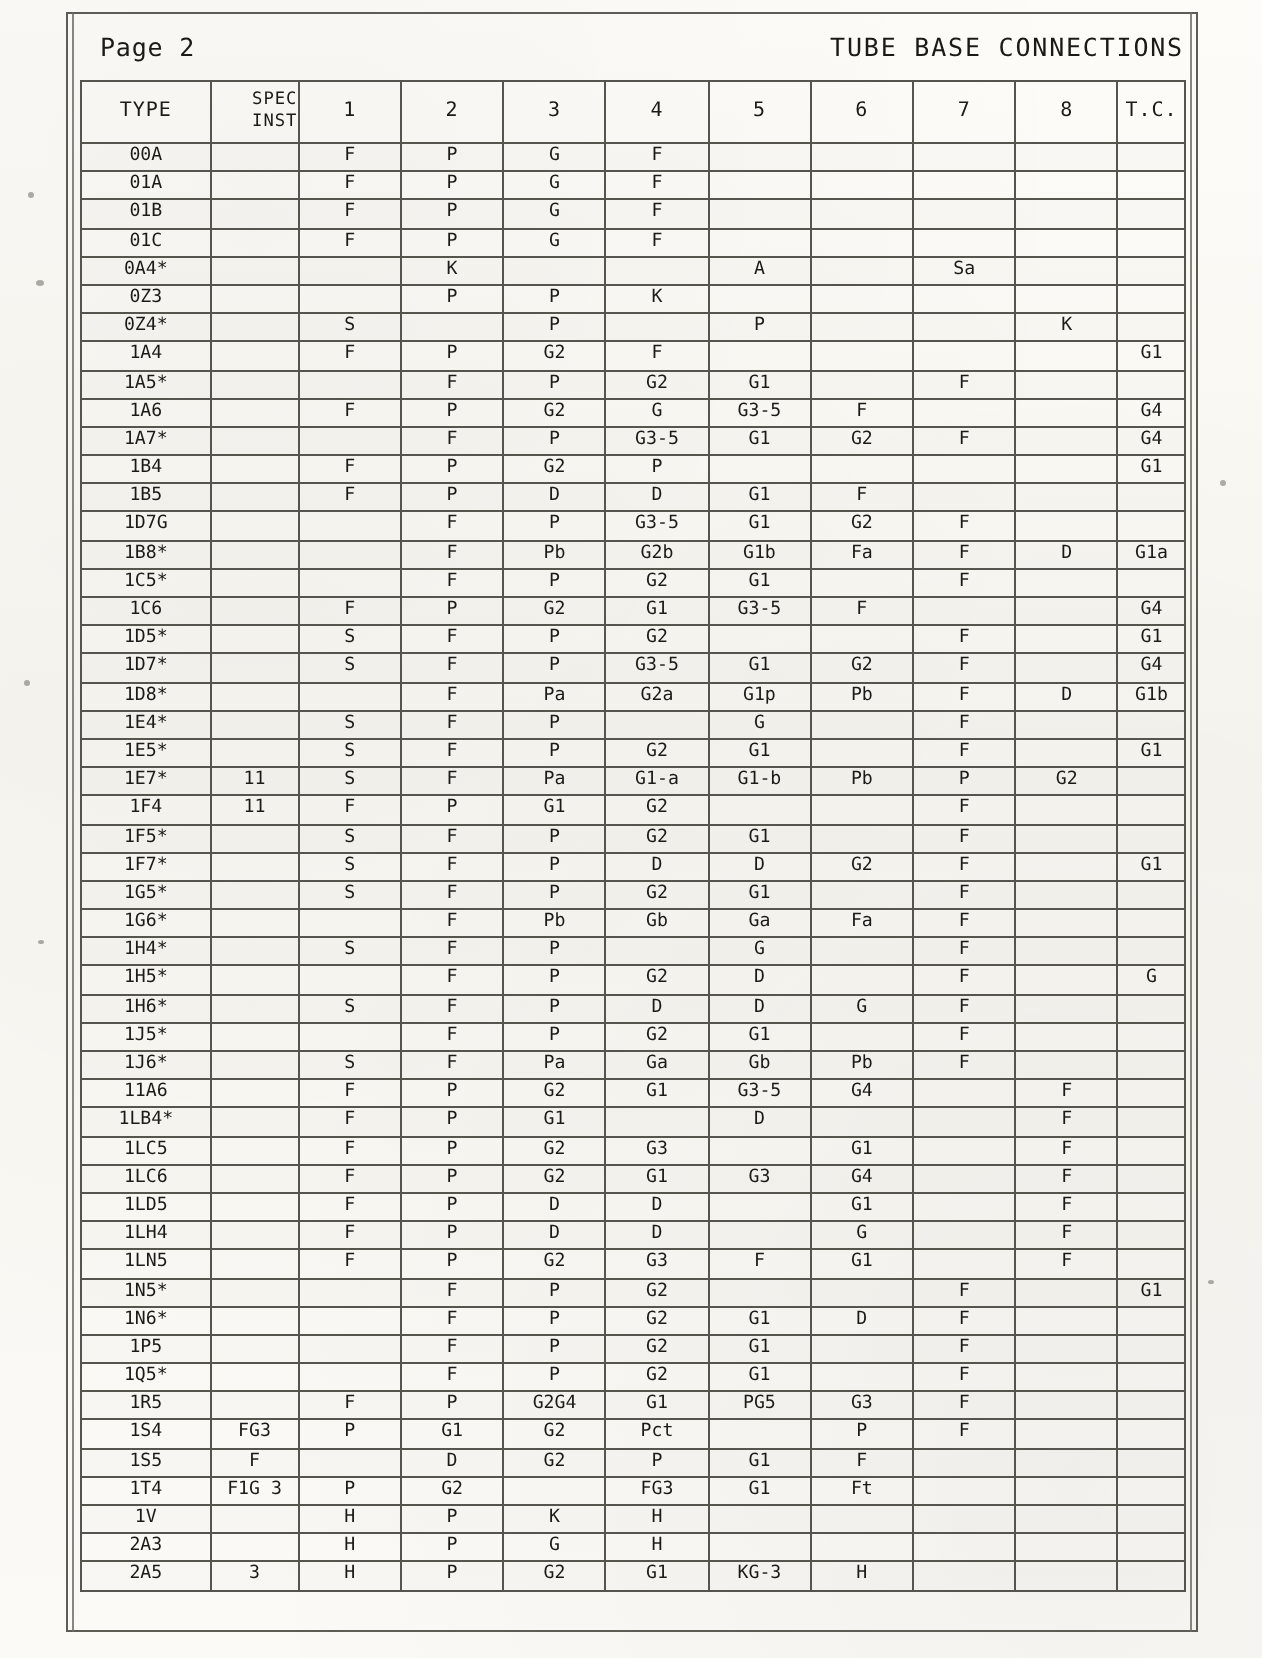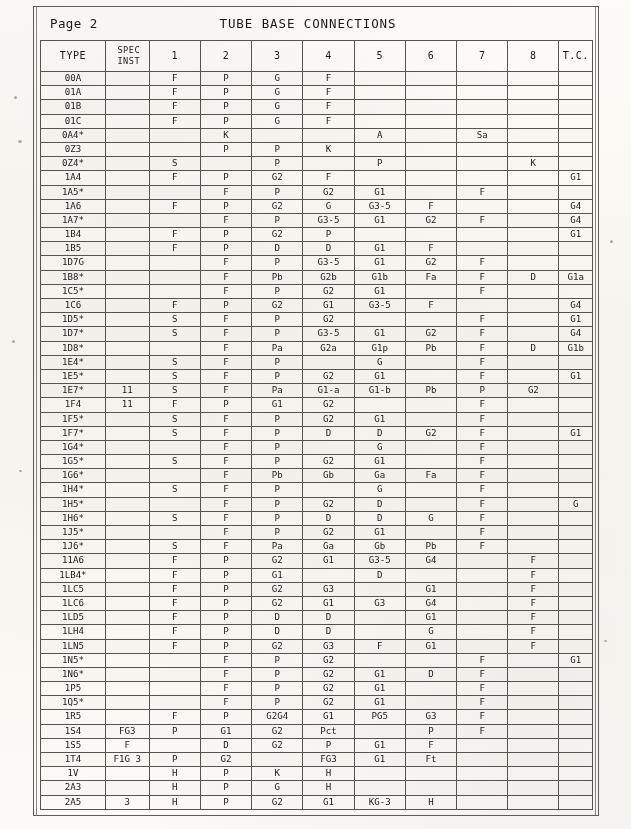--- a/index.html
+++ b/index.html
@@ -71,23 +71,23 @@
   }
   .page-label {
     position: absolute;
     left: 10px;
     top: 2px;
     font-size: 12.5px;
     letter-spacing: .4px;
   }
   .doc-title {
     position: absolute;
-    left: 0; right: 16px;
+    left: 0; right: 0;
     top: 2px;
-    text-align: center;
+    text-align: right;
     font-size: 12.5px;
     letter-spacing: .9px;
   }
   table.tbc {
     position: absolute;
     left: 40px;
     top: 40px;
     width: 553px;
     border-collapse: collapse;
     font-size: 9.1px;
@@ -112,21 +112,21 @@
   th.c-type, td.c-type {
     text-align: left;
     padding-left: 4px;
   }
   th.c-spec, td.c-spec {
     text-align: left;
     padding-left: 4px;
   }
   .spec-head {
     display: block;
-    text-align: center;
+    text-align: right;
     font-size: 8.6px;
     line-height: 1.25;
     padding-left: 3px;
   }
   col.w-type { width: 62px; }
   col.w-spec { width: 42px; }
   col.w-pin  { width: 49px; }
   col.w-tc   { width: 32px; }
   
   .tbc td { background: transparent; }
@@ -519,33 +519,20 @@
           <td>F</td>
           <td>P</td>
           <td>D</td>
           <td>D</td>
           <td>G2</td>
           <td>F</td>
           <td></td>
           <td>G1</td>
         </tr>
         <tr>
-          <td class="c-type">1G4*</td>
-          <td class="c-spec"></td>
-          <td></td>
-          <td>F</td>
-          <td>P</td>
-          <td></td>
-          <td>G</td>
-          <td></td>
-          <td>F</td>
-          <td></td>
-          <td></td>
-        </tr>
-        <tr>
           <td class="c-type">1G5*</td>
           <td class="c-spec"></td>
           <td>S</td>
           <td>F</td>
           <td>P</td>
           <td>G2</td>
           <td>G1</td>
           <td></td>
           <td>F</td>
           <td></td>

